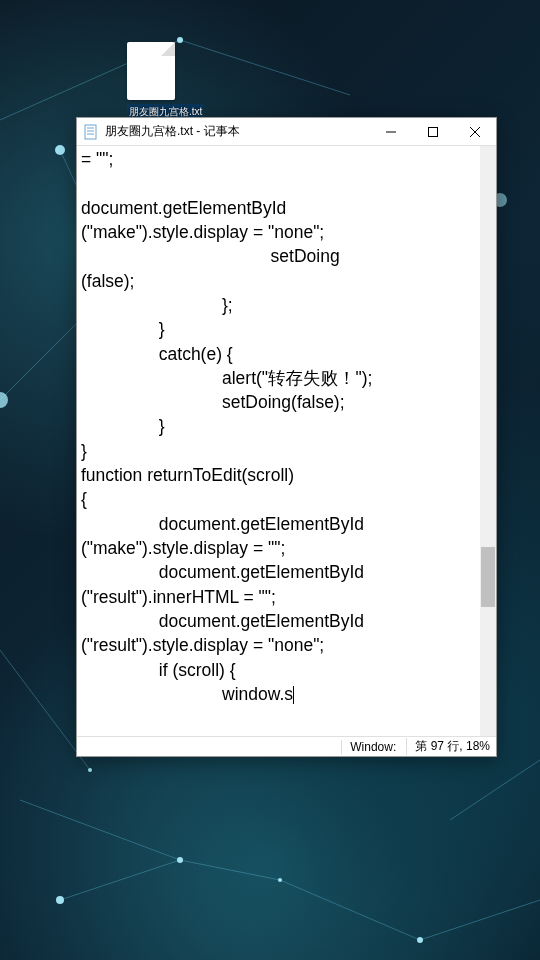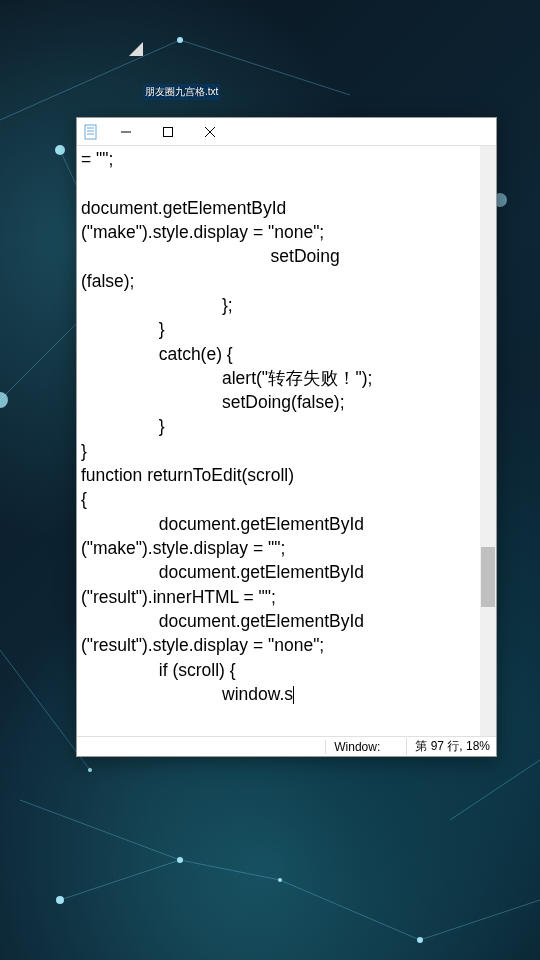--- a/index.html
+++ b/index.html
@@ -19,24 +19,23 @@
       inset: 0;
       pointer-events: none;
     }
     .bg-lines svg { width: 100%; height: 100%; }
     .desktop-icon {
       position: absolute;
       top: 42px;
       left: 127px;
       width: 74px;
       display: flex;
-      flex-direction: row;
-      align-items: flex-end;
+      flex-direction: column;
+      align-items: flex-start;
       cursor: pointer;
-      margin-left: 16px;
     }
     .file-icon {
       width: 48px;
       height: 58px;
       background: #fff;
       border-radius: 2px;
       position: relative;
       box-shadow: 0 1px 3px rgba(0,0,0,0.3);
     }
     .file-icon::before {
@@ -142,21 +141,21 @@
     }
     .statusbar {
       height: 20px;
       border-top: 1px solid #e0e0e0;
       display: flex;
       justify-content: flex-end;
       align-items: center;
       font-size: 12px;
       color: #000;
       padding-right: 6px;
-      gap: 26px;
+      gap: 10px;
     }
     .status-seg {
       border-left: 1px solid #ddd;
       padding-left: 8px;
     }
     .cursor {
       display: inline-block;
       width: 1px;
       height: 18px;
       background: #000;
@@ -204,20 +203,21 @@
 <div class="notepad-window">
   <div class="titlebar">
     <span class="titlebar-icon">
       <svg viewBox="0 0 16 16">
           <rect x="2" y="1" width="11" height="14" fill="#fff" stroke="#6aa8d8"></rect>
           <line x1="4" y1="4" x2="11" y2="4" stroke="#6aa8d8"></line>
           <line x1="4" y1="7" x2="11" y2="7" stroke="#6aa8d8"></line>
           <line x1="4" y1="10" x2="11" y2="10" stroke="#6aa8d8"></line>
         </svg>
     </span>
+    <span class="titlebar-title">朋友圈九宫格.txt - 记事本</span>
     <div class="window-controls">
       <div class="ctrl-btn">
         <svg width="10" height="10">
             <line x1="0" y1="5" x2="10" y2="5" stroke="#000" stroke-width="1"></line>
           </svg>
       </div>
       <div class="ctrl-btn">
         <svg width="10" height="10">
             <rect x="0.5" y="0.5" width="9" height="9" fill="none" stroke="#000" stroke-width="1"></rect>
           </svg>

